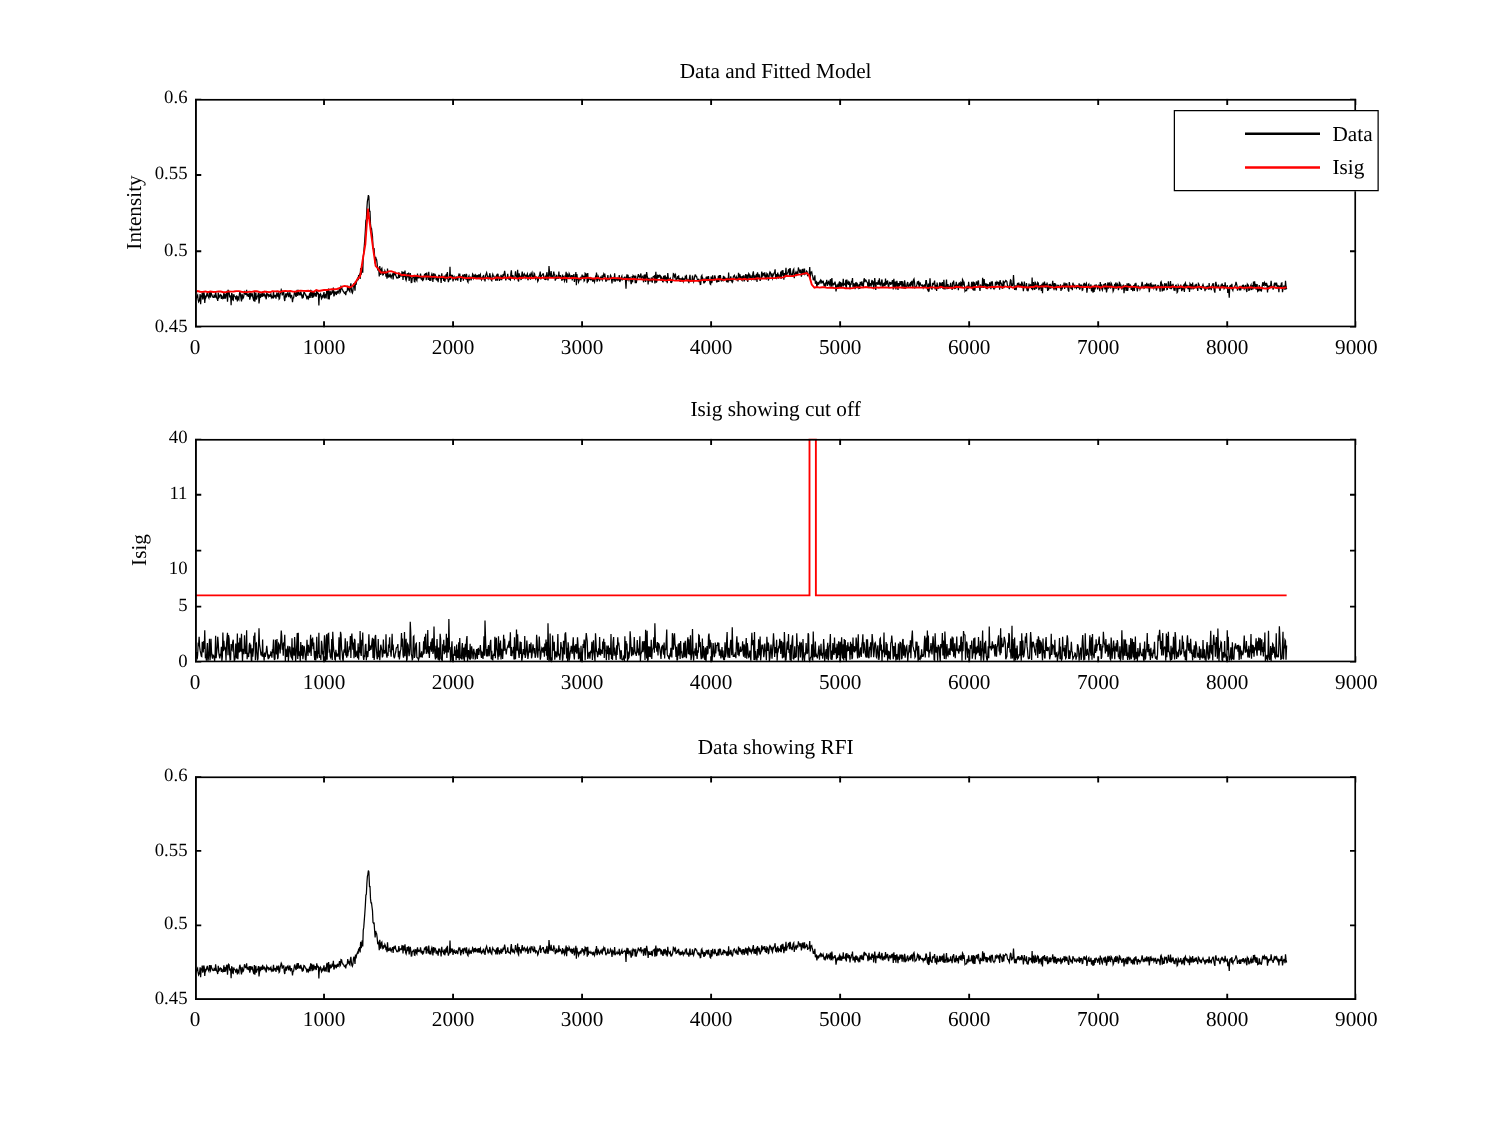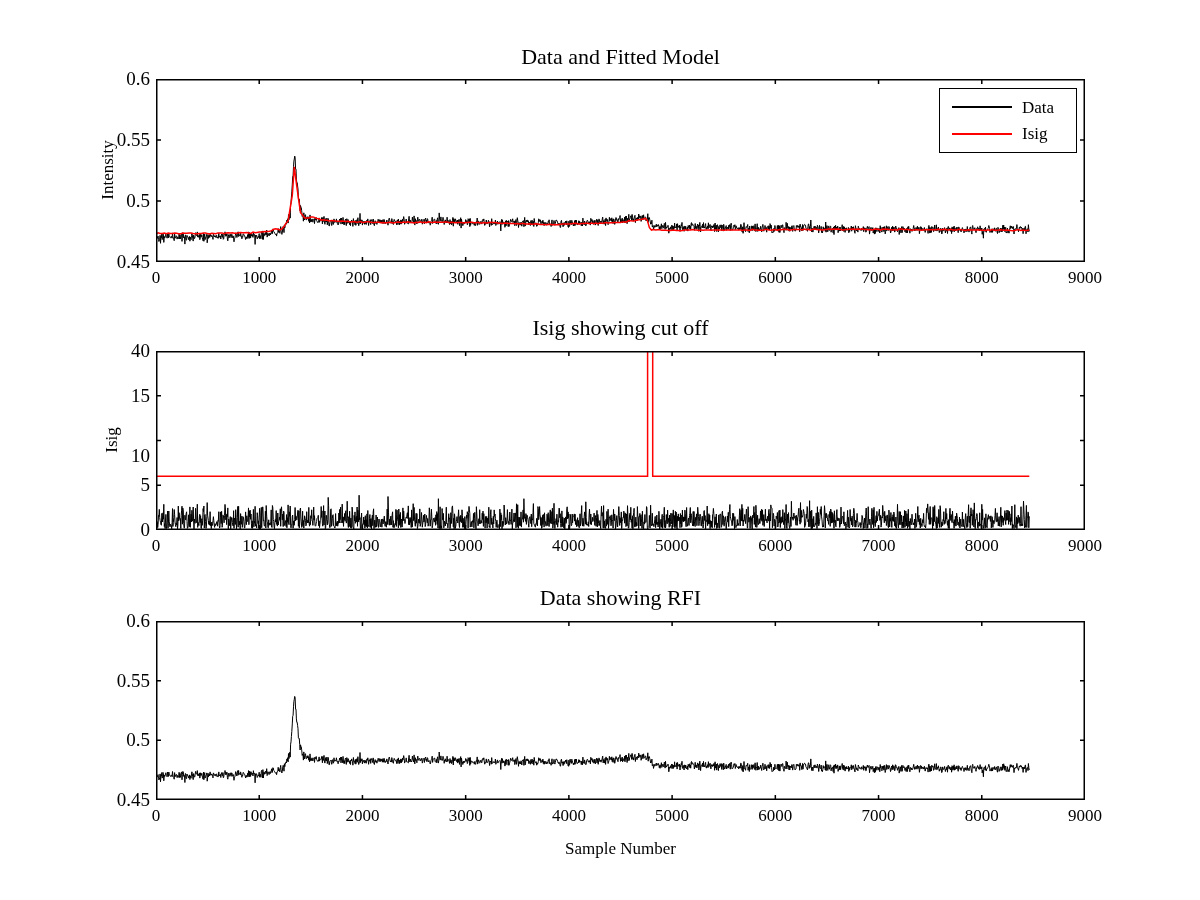--- a/index.html
+++ b/index.html
@@ -1,51 +1,50 @@
 <!DOCTYPE html>
 <html><head>
 <meta charset="utf-8">
 <style>
   html,body{margin:0;padding:0;background:#fff;}
   body{width:1200px;height:900px;position:relative;font-family:"Liberation Serif",serif;color:#000;}
   .fig{position:absolute;left:0;top:0;width:1200px;height:900px;background:#fff;}
   .plot{position:absolute;}
   .plot svg{display:block;}
-  .title{position:absolute;left:156px;width:929px;text-align:center;font-size:22px;height:20px;line-height:20px;}
+  .title{position:absolute;left:156px;width:929px;text-align:center;font-size:17px;height:20px;line-height:20px;}
   #t1{top:47px}
   #t2{top:318px}
   #t3{top:588px}
   .ylab{position:absolute;font-size:17px;white-space:nowrap;transform:translate(-50%,-50%) rotate(-90deg);}
   #yl1{left:108px;top:170px}
   #yl2{left:112px;top:440px}
   .xlab{position:absolute;left:156px;width:929px;text-align:center;top:839px;font-size:17px;}
   .xlabels{position:absolute;left:156px;width:929px;height:20px;}
   .xlabels span{position:absolute;top:0;transform:translateX(-50%);font-size:17px;}
   .ylabels{position:absolute;left:58px;width:92px;}
-  .ylabels span{position:absolute;right:0;transform:translateY(-50%);font-size:19px;}
+  .ylabels span{position:absolute;right:0;transform:translateY(-50%);font-size:15px;}
   #xt1{top:268px} #xt2{top:536px} #xt3{top:806px}
   #yt1{top:79px;height:183px} #yt2{top:351px;height:179px} #yt3{top:621px;height:179px}
-  .legend{position:absolute;left:939px;top:88px;width:138px;height:65px;border:1.5px solid #000;
-          box-sizing:border-box;background:#fff;display:flex;flex-direction:column;justify-content:space-evenly;}
+  .legend{position:absolute;left:939px;top:88px;width:164px;height:65px;border:1.5px solid #000;
+          box-sizing:border-box;background:#fff;display:flex;flex-direction:column;justify-content:space-evenly;padding-left:44px;}
   .lrow{display:flex;align-items:center;}
   .lline{display:inline-block;width:60px;height:0;border-top:2px solid #000;margin-left:12px;}
   .ltext{margin-left:10px;font-size:17px;line-height:17px;}
 </style>
 </head>
 <body>
 
 <div class="fig">
 
   <div class="title" id="t1">Data and Fitted Model</div>
   <div class="title" id="t2">Isig showing cut off</div>
   <div class="title" id="t3">Data showing RFI</div>
 
   <div class="ylab" id="yl1">Intensity</div>
   <div class="ylab" id="yl2">Isig</div>
-  <div class="xlab">Sample Number</div>
 
   <div class="plot" id="p1" style="left: 156px; top: 79px; width: 929px; height: 183px;">
     <svg width="929" height="183" viewBox="0 0 929 183">
         <polyline points="0.0,157.7 0.4,158.8 0.8,158.5 1.2,159.4 1.7,157.7 2.1,157.0 2.5,160.7 2.9,162.5 3.3,161.8 3.7,160.2 4.1,156.3 4.5,164.3 5.0,157.2 5.4,158.7 5.8,154.9 6.2,160.6 6.6,159.3 7.0,154.8 7.4,156.0 7.8,163.4 8.3,157.5 8.7,159.0 9.1,158.0 9.5,156.2 9.9,155.1 10.3,157.9 10.7,158.3 11.1,159.2 11.6,154.4 12.0,158.0 12.4,159.0 12.8,154.4 13.2,156.4 13.6,157.1 14.0,158.3 14.5,158.8 14.9,158.8 15.3,157.3 15.7,157.9 16.1,159.2 16.5,153.9 16.9,157.4 17.3,159.2 17.8,160.1 18.2,161.7 18.6,155.0 19.0,159.3 19.4,158.8 19.8,157.5 20.2,156.7 20.6,157.1 21.1,160.1 21.5,157.9 21.9,158.6 22.3,159.9 22.7,159.5 23.1,154.7 23.5,160.0 23.9,156.0 24.4,159.9 24.8,157.8 25.2,155.1 25.6,154.3 26.0,162.4 26.4,156.9 26.8,153.7 27.3,154.3 27.7,158.9 28.1,157.7 28.5,158.1 28.9,165.1 29.3,155.9 29.7,156.1 30.1,160.8 30.6,161.2 31.0,156.4 31.4,157.9 31.8,158.0 32.2,158.4 32.6,160.6 33.0,158.9 33.4,157.4 33.9,162.2 34.3,158.1 34.7,159.9 35.1,160.7 35.5,156.4 35.9,154.1 36.3,156.0 36.7,159.3 37.2,162.1 37.6,156.1 38.0,157.8 38.4,159.7 38.8,159.1 39.2,156.7 39.6,153.7 40.1,155.8 40.5,156.5 40.9,156.5 41.3,152.9 41.7,158.1 42.1,156.5 42.5,156.8 42.9,158.4 43.4,155.3 43.8,160.7 44.2,159.0 44.6,155.2 45.0,157.6 45.4,157.7 45.8,155.7 46.2,158.5 46.7,160.4 47.1,161.8 47.5,154.3 47.9,162.3 48.3,157.9 48.7,155.0 49.1,160.6 49.5,159.2 50.0,157.8 50.4,157.3 50.8,155.3 51.2,163.8 51.6,160.4 52.0,155.6 52.4,159.4 52.8,156.8 53.3,156.2 53.7,158.5 54.1,154.3 54.5,157.1 54.9,156.6 55.3,157.7 55.7,156.4 56.2,157.1 56.6,158.8 57.0,160.4 57.4,155.3 57.8,156.1 58.2,156.9 58.6,158.0 59.0,156.6 59.5,157.0 59.9,158.5 60.3,156.8 60.7,156.2 61.1,159.0 61.5,158.2 61.9,159.3 62.3,159.2 62.8,154.3 63.2,158.4 63.6,157.5 64.0,158.0 64.4,156.9 64.8,160.0 65.2,156.6 65.6,155.0 66.1,158.0 66.5,158.3 66.9,154.9 67.3,160.3 67.7,159.8 68.1,156.4 68.5,155.0 69.0,152.8 69.4,153.7 69.8,157.3 70.2,154.8 70.6,156.8 71.0,154.7 71.4,160.0 71.8,161.8 72.3,157.6 72.7,155.6 73.1,158.9 73.5,156.9 73.9,155.7 74.3,155.1 74.7,157.6 75.1,158.7 75.6,155.3 76.0,155.3 76.4,158.8 76.8,158.2 77.2,156.9 77.6,159.1 78.0,162.8 78.4,159.6 78.9,159.3 79.3,156.6 79.7,153.9 80.1,155.1 80.5,157.4 80.9,158.5 81.3,155.1 81.8,152.9 82.2,157.7 82.6,152.9 83.0,156.0 83.4,156.5 83.8,155.8 84.2,157.3 84.6,154.2 85.1,156.3 85.5,158.2 85.9,159.8 86.3,157.5 86.7,158.2 87.1,154.8 87.5,155.0 87.9,155.7 88.4,157.0 88.8,157.0 89.2,158.6 89.6,160.5 90.0,158.0 90.4,158.0 90.8,159.7 91.2,158.7 91.7,155.6 92.1,159.4 92.5,152.9 92.9,157.9 93.3,153.5 93.7,159.4 94.1,154.2 94.6,158.9 95.0,154.1 95.4,156.0 95.8,157.1 96.2,155.4 96.6,157.1 97.0,158.4 97.4,153.1 97.9,156.5 98.3,155.4 98.7,155.8 99.1,165.4 99.5,156.3 99.9,157.7 100.3,156.0 100.7,156.6 101.2,160.0 101.6,159.4 102.0,157.8 102.4,158.4 102.8,156.6 103.2,154.6 103.6,159.7 104.0,157.3 104.5,156.7 104.9,159.8 105.3,154.0 105.7,152.6 106.1,155.2 106.5,160.3 106.9,151.9 107.4,160.5 107.8,154.5 108.2,154.3 108.6,156.6 109.0,156.4 109.4,154.9 109.8,153.3 110.2,155.8 110.7,151.0 111.1,158.1 111.5,157.0 111.9,154.1 112.3,155.6 112.7,155.1 113.1,157.0 113.5,154.4 114.0,154.0 114.4,155.9 114.8,154.2 115.2,153.5 115.6,151.1 116.0,155.1 116.4,154.4 116.8,150.0 117.3,150.3 117.7,152.6 118.1,152.9 118.5,154.0 118.9,154.2 119.3,155.3 119.7,155.7 120.2,155.0 120.6,157.1 121.0,154.2 121.4,154.2 121.8,153.5 122.2,149.6 122.6,153.3 123.0,150.9 123.5,153.7 123.9,154.3 124.3,150.0 124.7,147.6 125.1,151.9 125.5,154.7 125.9,155.4 126.3,153.9 126.8,148.8 127.2,147.5 127.6,149.8 128.0,153.6 128.4,145.9 128.8,148.9 129.2,146.5 129.6,145.2 130.1,143.9 130.5,145.2 130.9,141.0 131.3,143.1 131.7,139.8 132.1,144.1 132.5,135.5 133.0,140.7 133.4,137.6 133.8,134.2 134.2,139.1 134.6,126.0 135.0,123.7 135.4,118.0 135.8,112.9 136.3,105.2 136.7,97.3 137.1,96.4 137.5,87.7 137.9,82.1 138.3,80.0 138.7,77.1 139.1,78.2 139.6,90.1 140.0,90.1 140.4,100.1 140.8,103.6 141.2,103.6 141.6,107.0 142.0,110.1 142.4,119.4 142.9,120.4 143.3,120.1 143.7,126.3 144.1,131.8 144.5,126.5 144.9,128.1 145.3,128.7 145.7,131.8 146.2,137.4 146.6,135.8 147.0,136.7 147.4,142.2 147.8,133.8 148.2,137.5 148.6,141.0 149.1,136.4 149.5,135.7 149.9,139.2 150.3,141.0 150.7,140.7 151.1,138.1 151.5,140.0 151.9,137.6 152.4,138.9 152.8,142.3 153.2,139.6 153.6,144.0 154.0,135.9 154.4,141.1 154.8,143.0 155.2,140.7 155.7,142.6 156.1,139.9 156.5,142.4 156.9,143.2 157.3,141.5 157.7,141.1 158.1,139.8 158.5,144.6 159.0,139.3 159.4,140.9 159.8,140.5 160.2,138.5 160.6,141.5 161.0,142.2 161.4,143.4 161.9,143.2 162.3,143.4 162.7,142.1 163.1,138.9 163.5,143.3 163.9,141.4 164.3,141.7 164.7,141.2 165.2,141.6 165.6,138.5 166.0,138.8 166.4,144.9 166.8,138.5 167.2,142.6 167.6,140.9 168.0,137.4 168.5,144.2 168.9,145.3 169.3,143.5 169.7,139.6 170.1,140.6 170.5,143.0 170.9,139.1 171.3,145.8 171.8,142.2 172.2,139.5 172.6,142.1 173.0,147.0 173.4,146.9 173.8,143.5 174.2,143.2 174.7,142.7 175.1,142.1 175.5,146.3 175.9,146.5 176.3,142.0 176.7,141.8 177.1,144.6 177.5,145.4 178.0,139.9 178.4,143.3 178.8,143.3 179.2,142.3 179.6,142.6 180.0,143.3 180.4,139.9 180.8,142.3 181.3,144.2 181.7,143.7 182.1,146.0 182.5,143.6 182.9,144.2 183.3,142.1 183.7,140.0 184.1,142.0 184.6,139.4 185.0,145.1 185.4,139.0 185.8,142.2 186.2,141.9 186.6,144.9 187.0,138.4 187.5,144.5 187.9,145.7 188.3,142.8 188.7,145.6 189.1,141.5 189.5,140.2 189.9,141.8 190.3,146.6 190.8,139.7 191.2,144.4 191.6,141.6 192.0,140.5 192.4,141.1 192.8,144.0 193.2,143.5 193.6,145.6 194.1,142.7 194.5,146.7 194.9,142.1 195.3,142.9 195.7,141.0 196.1,143.0 196.5,143.4 196.9,147.4 197.4,139.6 197.8,143.5 198.2,143.4 198.6,143.1 199.0,145.8 199.4,141.5 199.8,146.4 200.3,144.2 200.7,141.1 201.1,140.6 201.5,144.4 201.9,138.7 202.3,143.5 202.7,146.7 203.1,145.2 203.6,144.4 204.0,134.4 204.4,144.8 204.8,140.7 205.2,142.9 205.6,143.2 206.0,140.9 206.4,146.1 206.9,143.0 207.3,142.3 207.7,143.9 208.1,143.9 208.5,145.3 208.9,142.1 209.3,144.6 209.7,143.0 210.2,145.5 210.6,142.3 211.0,141.0 211.4,142.4 211.8,139.9 212.2,143.0 212.6,146.5 213.1,142.0 213.5,143.3 213.9,142.4 214.3,140.7 214.7,145.6 215.1,142.5 215.5,140.8 215.9,140.7 216.4,142.7 216.8,144.7 217.2,140.0 217.6,143.3 218.0,146.0 218.4,146.7 218.8,142.7 219.2,141.7 219.7,144.4 220.1,143.3 220.5,142.9 220.9,145.4 221.3,143.0 221.7,143.1 222.1,140.2 222.5,140.8 223.0,143.7 223.4,142.8 223.8,140.6 224.2,143.9 224.6,141.3 225.0,142.1 225.4,143.0 225.9,141.0 226.3,144.4 226.7,142.1 227.1,140.5 227.5,144.4 227.9,141.4 228.3,140.6 228.7,144.1 229.2,144.9 229.6,143.3 230.0,142.8 230.4,143.7 230.8,141.0 231.2,142.6 231.6,144.0 232.0,146.2 232.5,141.4 232.9,140.1 233.3,139.1 233.7,140.9 234.1,142.9 234.5,144.1 234.9,142.9 235.3,144.3 235.8,139.6 236.2,141.4 236.6,143.9 237.0,145.0 237.4,145.5 237.8,141.8 238.2,140.4 238.6,141.8 239.1,141.8 239.5,142.9 239.9,143.1 240.3,142.8 240.7,145.8 241.1,141.5 241.5,140.9 242.0,145.6 242.4,140.0 242.8,143.4 243.2,142.1 243.6,145.8 244.0,142.6 244.4,144.7 244.8,140.9 245.3,145.1 245.7,141.5 246.1,143.8 246.5,140.2 246.9,142.1 247.3,140.2 247.7,137.6 248.1,140.1 248.6,145.3 249.0,143.8 249.4,143.6 249.8,142.9 250.2,140.0 250.6,143.9 251.0,144.2 251.4,143.9 251.9,144.7 252.3,145.0 252.7,139.9 253.1,137.3 253.5,142.7 253.9,144.1 254.3,141.1 254.8,143.5 255.2,143.1 255.6,144.1 256.0,142.1 256.4,138.1 256.8,141.5 257.2,141.5 257.6,144.0 258.1,136.9 258.5,145.2 258.9,146.1 259.3,139.7 259.7,142.6 260.1,141.4 260.5,143.7 260.9,145.0 261.4,140.8 261.8,138.2 262.2,142.0 262.6,142.4 263.0,140.9 263.4,140.0 263.8,140.7 264.2,143.1 264.7,141.8 265.1,142.5 265.5,140.9 265.9,140.1 266.3,145.2 266.7,143.8 267.1,141.7 267.6,141.0 268.0,140.3 268.4,144.7 268.8,140.7 269.2,140.0 269.6,139.1 270.0,142.5 270.4,141.2 270.9,143.9 271.3,139.6 271.7,140.2 272.1,143.3 272.5,144.1 272.9,142.6 273.3,142.9 273.7,143.4 274.2,146.2 274.6,145.3 275.0,142.6 275.4,141.6 275.8,140.3 276.2,138.2 276.6,144.5 277.0,141.9 277.5,141.4 277.9,140.6 278.3,140.1 278.7,140.1 279.1,143.5 279.5,144.0 279.9,144.4 280.4,141.5 280.8,145.0 281.2,140.6 281.6,138.8 282.0,143.1 282.4,145.3 282.8,142.4 283.2,133.9 283.7,140.1 284.1,142.3 284.5,141.7 284.9,137.9 285.3,142.1 285.7,142.4 286.1,141.8 286.5,142.5 287.0,138.3 287.4,140.6 287.8,140.7 288.2,145.5 288.6,142.2 289.0,143.2 289.4,140.9 289.8,143.5 290.3,143.1 290.7,144.0 291.1,138.2 291.5,143.5 291.9,141.4 292.3,141.5 292.7,142.8 293.2,143.8 293.6,145.6 294.0,140.6 294.4,144.8 294.8,142.5 295.2,142.1 295.6,145.8 296.0,144.9 296.5,141.6 296.9,138.4 297.3,147.2 297.7,139.6 298.1,143.1 298.5,140.6 298.9,142.7 299.3,139.8 299.8,141.0 300.2,142.7 300.6,142.2 301.0,144.2 301.4,141.0 301.8,145.3 302.2,141.3 302.6,144.0 303.1,140.3 303.5,146.6 303.9,143.8 304.3,142.6 304.7,138.7 305.1,149.1 305.5,140.2 306.0,144.3 306.4,144.2 306.8,146.7 307.2,145.6 307.6,143.3 308.0,145.1 308.4,143.4 308.8,144.4 309.3,143.0 309.7,140.6 310.1,142.8 310.5,143.4 310.9,141.6 311.3,145.8 311.7,145.2 312.1,139.7 312.6,140.3 313.0,143.3 313.4,139.9 313.8,147.6 314.2,139.4 314.6,146.3 315.0,142.8 315.4,143.9 315.9,144.4 316.3,144.7 316.7,143.6 317.1,144.5 317.5,144.9 317.9,144.5 318.3,146.4 318.8,143.5 319.2,145.3 319.6,146.6 320.0,144.7 320.4,142.6 320.8,143.4 321.2,139.0 321.6,146.3 322.1,144.9 322.5,141.9 322.9,142.8 323.3,144.6 323.7,145.4 324.1,144.4 324.5,143.0 324.9,142.3 325.4,144.4 325.8,145.1 326.2,141.8 326.6,142.3 327.0,140.3 327.4,141.5 327.8,139.9 328.2,142.9 328.7,146.4 329.1,145.1 329.5,145.1 329.9,143.6 330.3,141.0 330.7,144.7 331.1,144.6 331.5,144.6 332.0,143.3 332.4,141.3 332.8,142.0 333.2,144.5 333.6,147.8 334.0,143.1 334.4,144.1 334.9,143.3 335.3,146.4 335.7,139.7 336.1,144.4 336.5,145.6 336.9,144.9 337.3,144.7 337.7,143.7 338.2,145.1 338.6,144.5 339.0,144.9 339.4,141.0 339.8,146.5 340.2,145.6 340.6,145.0 341.0,143.2 341.5,142.0 341.9,145.3 342.3,143.8 342.7,143.8 343.1,143.2 343.5,143.2 343.9,142.7 344.3,143.6 344.8,151.9 345.2,143.1 345.6,140.4 346.0,145.4 346.4,140.8 346.8,143.6 347.2,145.1 347.7,143.2 348.1,143.0 348.5,145.2 348.9,148.3 349.3,147.1 349.7,141.8 350.1,146.8 350.5,141.4 351.0,142.0 351.4,142.7 351.8,142.1 352.2,147.5 352.6,141.6 353.0,147.5 353.4,145.1 353.8,144.5 354.3,142.2 354.7,140.3 355.1,142.1 355.5,141.9 355.9,142.8 356.3,141.7 356.7,139.8 357.1,143.6 357.6,142.6 358.0,142.4 358.4,141.9 358.8,146.8 359.2,145.1 359.6,141.7 360.0,140.5 360.5,146.5 360.9,143.5 361.3,138.7 361.7,141.3 362.1,143.3 362.5,148.5 362.9,143.6 363.3,143.6 363.8,146.1 364.2,144.4 364.6,146.1 365.0,143.0 365.4,144.5 365.8,147.2 366.2,143.5 366.6,142.2 367.1,142.0 367.5,141.7 367.9,147.7 368.3,142.6 368.7,138.4 369.1,147.1 369.5,146.0 369.9,141.6 370.4,142.5 370.8,141.0 371.2,143.1 371.6,141.2 372.0,141.3 372.4,141.8 372.8,145.8 373.3,143.0 373.7,143.7 374.1,146.3 374.5,146.4 374.9,141.6 375.3,145.6 375.7,143.1 376.1,141.2 376.6,144.6 377.0,146.2 377.4,142.4 377.8,147.5 378.2,139.5 378.6,143.1 379.0,143.4 379.4,145.0 379.9,144.7 380.3,143.9 380.7,147.4 381.1,145.2 381.5,146.4 381.9,145.4 382.3,143.7 382.7,139.9 383.2,140.3 383.6,142.5 384.0,141.6 384.4,140.8 384.8,144.8 385.2,144.7 385.6,144.1 386.1,142.0 386.5,144.2 386.9,141.2 387.3,145.6 387.7,143.4 388.1,146.6 388.5,143.6 388.9,146.1 389.4,144.2 389.8,143.4 390.2,145.2 390.6,146.2 391.0,144.1 391.4,144.4 391.8,145.7 392.2,142.5 392.7,143.2 393.1,140.8 393.5,145.8 393.9,144.8 394.3,145.5 394.7,145.1 395.1,147.5 395.5,143.8 396.0,140.9 396.4,146.3 396.8,145.1 397.2,145.2 397.6,145.5 398.0,141.5 398.4,144.7 398.9,146.3 399.3,144.6 399.7,142.3 400.1,141.0 400.5,141.1 400.9,142.2 401.3,142.2 401.7,143.9 402.2,145.3 402.6,145.7 403.0,144.0 403.4,146.1 403.8,145.7 404.2,148.5 404.6,148.4 405.0,142.1 405.5,141.3 405.9,145.3 406.3,144.0 406.7,145.3 407.1,147.8 407.5,143.8 407.9,146.6 408.3,146.1 408.8,143.5 409.2,144.1 409.6,142.1 410.0,144.2 410.4,145.8 410.8,141.8 411.2,145.3 411.7,145.5 412.1,148.1 412.5,148.5 412.9,142.2 413.3,147.5 413.7,146.4 414.1,141.2 414.5,144.1 415.0,144.2 415.4,145.6 415.8,141.3 416.2,142.7 416.6,144.7 417.0,145.0 417.4,147.0 417.8,145.3 418.3,146.5 418.7,141.6 419.1,146.5 419.5,141.1 419.9,142.5 420.3,141.1 420.7,144.9 421.1,145.8 421.6,145.6 422.0,144.4 422.4,145.1 422.8,141.7 423.2,144.5 423.6,142.3 424.0,144.3 424.4,143.7 424.9,144.1 425.3,146.8 425.7,143.2 426.1,145.2 426.5,147.0 426.9,139.1 427.3,144.9 427.8,144.3 428.2,145.8 428.6,142.0 429.0,144.1 429.4,146.0 429.8,146.9 430.2,146.2 430.6,142.6 431.1,141.6 431.5,141.2 431.9,142.7 432.3,144.2 432.7,144.3 433.1,142.7 433.5,144.2 433.9,142.8 434.4,146.1 434.8,139.3 435.2,141.0 435.6,142.3 436.0,140.5 436.4,144.0 436.8,141.8 437.2,144.8 437.7,145.4 438.1,141.6 438.5,144.8 438.9,141.3 439.3,146.1 439.7,144.3 440.1,142.3 440.6,140.3 441.0,145.1 441.4,143.4 441.8,140.7 442.2,146.5 442.6,142.4 443.0,139.9 443.4,140.6 443.9,143.8 444.3,142.1 444.7,143.4 445.1,144.3 445.5,142.0 445.9,142.5 446.3,139.8 446.7,138.1 447.2,145.1 447.6,141.7 448.0,141.8 448.4,145.2 448.8,141.8 449.2,140.1 449.6,146.6 450.0,138.9 450.5,141.2 450.9,142.4 451.3,140.4 451.7,142.8 452.1,145.7 452.5,144.3 452.9,143.1 453.4,138.3 453.8,142.0 454.2,141.2 454.6,139.7 455.0,139.9 455.4,142.1 455.8,138.8 456.2,143.8 456.7,140.6 457.1,144.6 457.5,139.8 457.9,140.3 458.3,141.5 458.7,145.4 459.1,144.0 459.5,139.9 460.0,138.5 460.4,139.1 460.8,141.3 461.2,140.7 461.6,142.9 462.0,143.8 462.4,139.6 462.8,140.7 463.3,139.5 463.7,138.3 464.1,136.5 464.5,143.6 464.9,140.2 465.3,143.0 465.7,142.0 466.2,139.1 466.6,144.0 467.0,140.5 467.4,142.4 467.8,142.2 468.2,142.8 468.6,138.2 469.0,143.9 469.5,137.4 469.9,141.4 470.3,137.0 470.7,140.6 471.1,144.7 471.5,139.4 471.9,143.0 472.3,140.6 472.8,135.3 473.2,142.6 473.6,140.0 474.0,139.6 474.4,138.5 474.8,136.9 475.2,136.6 475.6,141.5 476.1,135.4 476.5,138.3 476.9,141.5 477.3,139.8 477.7,142.2 478.1,139.6 478.5,137.1 479.0,136.3 479.4,143.6 479.8,140.0 480.2,139.9 480.6,138.9 481.0,141.8 481.4,140.0 481.8,138.2 482.3,140.1 482.7,135.0 483.1,136.9 483.5,137.0 483.9,139.3 484.3,137.2 484.7,137.1 485.1,142.4 485.6,139.9 486.0,136.6 486.4,136.5 486.8,140.6 487.2,139.4 487.6,135.8 488.0,140.3 488.4,139.8 488.9,139.2 489.3,137.8 489.7,138.3 490.1,142.0 490.5,140.5 490.9,140.4 491.3,140.5 491.8,134.7 492.2,143.3 492.6,138.8 493.0,139.1 493.4,138.6 493.8,140.9 494.2,142.1 494.6,145.2 495.1,143.9 495.5,144.6 495.9,141.2 496.3,148.0 496.7,147.0 497.1,146.5 497.5,150.7 497.9,148.3 498.4,146.6 498.8,148.4 499.2,148.1 499.6,146.5 500.0,145.8 500.4,145.2 500.8,147.9 501.2,145.8 501.7,146.7 502.1,147.1 502.5,145.6 502.9,147.4 503.3,150.0 503.7,147.6 504.1,150.6 504.6,147.4 505.0,147.7 505.4,144.8 505.8,149.7 506.2,148.7 506.6,146.7 507.0,146.2 507.4,148.1 507.9,149.2 508.3,144.4 508.7,145.4 509.1,150.4 509.5,143.4 509.9,148.0 510.3,149.4 510.7,147.9 511.2,148.4 511.6,147.9 512.0,146.3 512.4,148.7 512.8,154.2 513.2,151.5 513.6,149.4 514.0,149.9 514.5,148.0 514.9,150.5 515.3,147.2 515.7,146.3 516.1,150.9 516.5,146.7 516.9,148.7 517.3,150.8 517.8,147.3 518.2,149.5 518.6,144.0 519.0,148.9 519.4,148.1 519.8,148.0 520.2,148.9 520.7,144.9 521.1,151.4 521.5,144.7 521.9,147.6 522.3,148.0 522.7,146.9 523.1,148.9 523.5,146.2 524.0,152.4 524.4,147.7 524.8,148.9 525.2,145.7 525.6,146.9 526.0,143.4 526.4,150.7 526.8,149.4 527.3,147.6 527.7,150.6 528.1,152.3 528.5,147.3 528.9,147.1 529.3,150.3 529.7,147.3 530.1,150.4 530.6,151.3 531.0,149.4 531.4,148.3 531.8,152.1 532.2,146.5 532.6,148.4 533.0,148.8 533.5,146.0 533.9,150.0 534.3,147.2 534.7,150.5 535.1,144.8 535.5,143.6 535.9,146.6 536.3,144.9 536.8,145.2 537.2,146.2 537.6,146.8 538.0,147.3 538.4,151.3 538.8,148.5 539.2,144.5 539.6,149.5 540.1,148.6 540.5,147.5 540.9,150.3 541.3,146.3 541.7,145.0 542.1,148.7 542.5,146.1 542.9,152.3 543.4,147.3 543.8,143.4 544.2,147.4 544.6,152.9 545.0,147.5 545.4,147.2 545.8,147.3 546.3,148.9 546.7,145.2 547.1,148.6 547.5,143.6 547.9,149.1 548.3,148.0 548.7,149.1 549.1,146.6 549.6,144.6 550.0,149.9 550.4,150.3 550.8,148.3 551.2,148.8 551.6,146.9 552.0,150.0 552.4,143.8 552.9,149.0 553.3,146.7 553.7,147.3 554.1,145.4 554.5,149.4 554.9,151.2 555.3,148.5 555.7,146.8 556.2,147.0 556.6,148.9 557.0,146.9 557.4,148.3 557.8,145.6 558.2,145.5 558.6,152.6 559.1,144.0 559.5,150.4 559.9,148.9 560.3,146.2 560.7,152.5 561.1,147.8 561.5,145.7 561.9,148.5 562.4,152.9 562.8,147.5 563.2,148.9 563.6,150.1 564.0,145.9 564.4,148.4 564.8,148.6 565.2,145.8 565.7,151.7 566.1,146.0 566.5,148.5 566.9,149.3 567.3,152.1 567.7,145.3 568.1,148.0 568.5,151.4 569.0,150.9 569.4,149.4 569.8,147.6 570.2,146.6 570.6,151.3 571.0,150.3 571.4,148.9 571.9,148.0 572.3,150.4 572.7,146.4 573.1,147.6 573.5,145.7 573.9,149.5 574.3,151.5 574.7,145.2 575.2,144.2 575.6,146.7 576.0,151.2 576.4,150.7 576.8,150.7 577.2,149.7 577.6,148.3 578.0,146.0 578.5,147.5 578.9,145.7 579.3,150.7 579.7,149.2 580.1,146.8 580.5,148.9 580.9,148.9 581.3,149.5 581.8,150.0 582.2,148.6 582.6,151.1 583.0,150.0 583.4,150.4 583.8,148.6 584.2,150.5 584.7,145.4 585.1,145.4 585.5,148.8 585.9,152.3 586.3,153.1 586.7,147.8 587.1,154.3 587.5,151.7 588.0,143.7 588.4,150.0 588.8,151.2 589.2,151.0 589.6,152.7 590.0,147.7 590.4,147.7 590.8,148.4 591.3,147.1 591.7,145.5 592.1,152.5 592.5,149.2 592.9,149.6 593.3,153.8 593.7,147.0 594.1,150.7 594.6,151.7 595.0,151.4 595.4,149.5 595.8,146.8 596.2,151.7 596.6,147.2 597.0,150.2 597.5,149.4 597.9,146.7 598.3,151.6 598.7,151.8 599.1,144.9 599.5,150.3 599.9,152.6 600.3,150.7 600.8,149.0 601.2,144.7 601.6,152.4 602.0,149.7 602.4,148.3 602.8,152.1 603.2,149.7 603.6,151.0 604.1,150.6 604.5,147.3 604.9,150.4 605.3,150.4 605.7,152.9 606.1,147.4 606.5,147.6 606.9,145.4 607.4,150.8 607.8,152.2 608.2,150.0 608.6,150.9 609.0,146.5 609.4,149.8 609.8,151.1 610.2,148.6 610.7,153.2 611.1,147.7 611.5,147.3 611.9,147.8 612.3,150.5 612.7,146.8 613.1,147.1 613.6,150.8 614.0,144.6 614.4,145.4 614.8,149.4 615.2,146.2 615.6,149.8 616.0,154.0 616.4,153.4 616.9,153.4 617.3,153.4 617.7,149.5 618.1,151.2 618.5,152.3 618.9,146.5 619.3,149.8 619.7,151.1 620.2,151.0 620.6,150.7 621.0,149.5 621.4,146.5 621.8,151.6 622.2,152.2 622.6,146.3 623.0,153.3 623.5,146.8 623.9,153.5 624.3,148.7 624.7,148.6 625.1,146.2 625.5,147.9 625.9,148.8 626.4,145.9 626.8,145.8 627.2,150.9 627.6,151.3 628.0,153.7 628.4,148.6 628.8,150.2 629.2,150.7 629.7,150.8 630.1,143.3 630.5,147.8 630.9,151.3 631.3,144.3 631.7,148.4 632.1,149.1 632.5,147.6 633.0,152.1 633.4,147.9 633.8,152.3 634.2,148.3 634.6,149.5 635.0,149.2 635.4,150.0 635.8,146.8 636.3,148.6 636.7,152.4 637.1,146.7 637.5,147.1 637.9,146.7 638.3,150.8 638.7,151.6 639.2,152.2 639.6,151.2 640.0,151.2 640.4,146.5 640.8,147.7 641.2,148.4 641.6,146.4 642.0,147.0 642.5,148.4 642.9,146.9 643.3,146.7 643.7,152.7 644.1,145.1 644.5,147.6 644.9,147.4 645.3,148.3 645.8,152.0 646.2,150.5 646.6,145.5 647.0,151.5 647.4,146.7 647.8,146.8 648.2,146.4 648.6,145.4 649.1,145.8 649.5,146.2 649.9,149.0 650.3,149.9 650.7,150.0 651.1,151.3 651.5,152.3 652.0,147.2 652.4,144.9 652.8,145.2 653.2,150.7 653.6,147.6 654.0,149.8 654.4,147.5 654.8,141.0 655.3,148.9 655.7,152.9 656.1,151.0 656.5,149.4 656.9,153.1 657.3,150.1 657.7,149.3 658.1,147.4 658.6,149.9 659.0,147.0 659.4,149.1 659.8,150.0 660.2,148.7 660.6,148.4 661.0,150.4 661.4,146.3 661.9,147.9 662.3,149.6 662.7,153.9 663.1,150.5 663.5,146.3 663.9,150.2 664.3,150.4 664.8,151.0 665.2,147.4 665.6,153.5 666.0,152.5 666.4,154.0 666.8,152.0 667.2,147.8 667.6,150.3 668.1,150.0 668.5,148.9 668.9,149.3 669.3,152.3 669.7,143.0 670.1,153.2 670.5,149.5 670.9,146.6 671.4,151.9 671.8,152.8 672.2,146.9 672.6,147.5 673.0,151.6 673.4,151.4 673.8,148.9 674.2,146.9 674.7,147.5 675.1,153.2 675.5,150.3 675.9,151.1 676.3,149.5 676.7,149.3 677.1,153.8 677.6,148.0 678.0,155.6 678.4,147.1 678.8,148.5 679.2,149.7 679.6,146.3 680.0,151.1 680.4,148.1 680.9,150.5 681.3,149.5 681.7,147.1 682.1,153.7 682.5,151.5 682.9,152.1 683.3,148.3 683.7,152.0 684.2,148.1 684.6,152.0 685.0,149.7 685.4,149.2 685.8,148.8 686.2,145.7 686.6,151.0 687.0,151.9 687.5,147.5 687.9,152.5 688.3,147.8 688.7,149.0 689.1,153.4 689.5,149.4 689.9,150.9 690.4,148.8 690.8,151.4 691.2,150.1 691.6,150.8 692.0,151.2 692.4,148.4 692.8,153.8 693.2,149.8 693.7,152.5 694.1,149.6 694.5,150.0 694.9,149.8 695.3,147.0 695.7,152.2 696.1,148.7 696.5,148.1 697.0,151.0 697.4,147.7 697.8,149.8 698.2,150.8 698.6,153.3 699.0,154.3 699.4,146.7 699.8,148.7 700.3,149.9 700.7,152.0 701.1,150.7 701.5,151.4 701.9,153.1 702.3,147.2 702.7,148.7 703.1,149.0 703.6,150.7 704.0,149.8 704.4,151.0 704.8,151.1 705.2,151.6 705.6,149.1 706.0,150.5 706.5,151.0 706.9,151.1 707.3,147.6 707.7,152.7 708.1,148.7 708.5,150.4 708.9,149.1 709.3,149.1 709.8,153.2 710.2,152.9 710.6,149.3 711.0,148.5 711.4,147.3 711.8,149.7 712.2,149.8 712.6,148.4 713.1,147.6 713.5,155.1 713.9,152.1 714.3,151.1 714.7,148.8 715.1,148.3 715.5,151.4 715.9,151.4 716.4,150.2 716.8,148.6 717.2,154.0 717.6,152.4 718.0,150.6 718.4,155.1 718.8,150.3 719.3,154.5 719.7,148.8 720.1,152.6 720.5,149.7 720.9,148.9 721.3,149.4 721.7,150.2 722.1,152.6 722.6,150.1 723.0,149.3 723.4,150.1 723.8,154.0 724.2,146.7 724.6,150.0 725.0,148.4 725.4,151.9 725.9,153.1 726.3,151.3 726.7,148.4 727.1,150.6 727.5,148.1 727.9,152.6 728.3,147.5 728.7,149.1 729.2,154.9 729.6,152.8 730.0,149.1 730.4,146.8 730.8,151.9 731.2,148.2 731.6,147.7 732.1,151.0 732.5,151.4 732.9,147.5 733.3,148.2 733.7,149.9 734.1,150.1 734.5,154.0 734.9,153.1 735.4,149.9 735.8,148.2 736.2,151.8 736.6,147.1 737.0,151.9 737.4,150.6 737.8,148.0 738.2,148.7 738.7,153.1 739.1,151.8 739.5,147.0 739.9,147.4 740.3,149.7 740.7,149.2 741.1,150.6 741.5,152.7 742.0,150.2 742.4,150.8 742.8,148.6 743.2,155.5 743.6,151.8 744.0,150.5 744.4,149.1 744.9,153.8 745.3,151.2 745.7,147.6 746.1,153.7 746.5,151.1 746.9,147.6 747.3,148.9 747.7,150.1 748.2,149.0 748.6,149.7 749.0,152.9 749.4,150.1 749.8,151.3 750.2,154.0 750.6,150.6 751.0,149.1 751.5,153.8 751.9,147.8 752.3,150.9 752.7,147.3 753.1,150.4 753.5,151.6 753.9,154.2 754.3,149.9 754.8,149.8 755.2,151.8 755.6,150.3 756.0,152.4 756.4,151.3 756.8,151.1 757.2,149.4 757.7,146.5 758.1,148.8 758.5,151.6 758.9,149.5 759.3,151.5 759.7,151.1 760.1,148.4 760.5,150.2 761.0,151.5 761.4,147.2 761.8,150.0 762.2,150.8 762.6,148.5 763.0,148.3 763.4,154.7 763.8,151.7 764.3,148.0 764.7,147.6 765.1,151.2 765.5,148.4 765.9,150.5 766.3,150.1 766.7,149.5 767.1,151.4 767.6,149.9 768.0,151.4 768.4,148.5 768.8,151.5 769.2,153.4 769.6,151.2 770.0,149.9 770.5,150.8 770.9,149.7 771.3,150.2 771.7,151.4 772.1,154.4 772.5,147.2 772.9,146.4 773.3,147.9 773.8,154.1 774.2,148.5 774.6,153.5 775.0,151.3 775.4,153.4 775.8,147.5 776.2,149.5 776.6,148.6 777.1,148.3 777.5,152.6 777.9,152.4 778.3,150.3 778.7,146.0 779.1,149.7 779.5,150.7 779.9,151.8 780.4,145.8 780.8,151.9 781.2,151.9 781.6,149.6 782.0,150.3 782.4,148.0 782.8,150.5 783.3,153.6 783.7,151.7 784.1,152.5 784.5,149.4 784.9,149.2 785.3,150.7 785.7,155.0 786.1,154.4 786.6,149.2 787.0,150.1 787.4,151.8 787.8,151.7 788.2,151.1 788.6,148.6 789.0,151.4 789.4,153.9 789.9,151.4 790.3,152.1 790.7,149.4 791.1,148.9 791.5,154.5 791.9,148.5 792.3,147.4 792.7,149.1 793.2,151.2 793.6,148.9 794.0,150.3 794.4,152.3 794.8,150.4 795.2,149.4 795.6,154.6 796.0,147.9 796.5,148.8 796.9,152.6 797.3,148.3 797.7,151.8 798.1,147.0 798.5,152.6 798.9,149.4 799.4,151.9 799.8,150.4 800.2,148.7 800.6,151.2 801.0,148.0 801.4,151.1 801.8,151.1 802.2,153.7 802.7,147.9 803.1,148.5 803.5,149.8 803.9,151.5 804.3,151.8 804.7,150.0 805.1,152.9 805.5,150.4 806.0,149.7 806.4,148.6 806.8,149.9 807.2,151.2 807.6,151.0 808.0,153.9 808.4,151.7 808.8,150.1 809.3,152.5 809.7,150.1 810.1,150.0 810.5,150.5 810.9,152.8 811.3,147.5 811.7,151.8 812.2,151.2 812.6,150.8 813.0,153.1 813.4,150.2 813.8,149.3 814.2,148.1 814.6,148.0 815.0,151.1 815.5,153.6 815.9,155.1 816.3,147.8 816.7,146.5 817.1,149.0 817.5,150.4 817.9,150.4 818.3,150.4 818.8,148.7 819.2,150.5 819.6,151.8 820.0,153.7 820.4,151.7 820.8,149.4 821.2,149.8 821.6,147.8 822.1,149.4 822.5,151.0 822.9,149.1 823.3,151.9 823.7,151.2 824.1,146.8 824.5,150.9 825.0,150.8 825.4,151.3 825.8,149.0 826.2,155.3 826.6,152.5 827.0,153.5 827.4,159.2 827.8,150.0 828.3,149.5 828.7,149.3 829.1,152.4 829.5,148.0 829.9,152.4 830.3,153.3 830.7,151.2 831.1,151.1 831.6,150.4 832.0,149.5 832.4,148.8 832.8,146.5 833.2,148.0 833.6,149.4 834.0,153.5 834.4,151.8 834.9,151.1 835.3,150.7 835.7,153.4 836.1,149.7 836.5,153.3 836.9,151.5 837.3,150.2 837.8,149.7 838.2,151.7 838.6,148.8 839.0,150.3 839.4,152.3 839.8,151.7 840.2,149.5 840.6,149.3 841.1,153.2 841.5,154.6 841.9,148.4 842.3,149.1 842.7,149.1 843.1,153.7 843.5,152.0 843.9,152.4 844.4,149.9 844.8,149.0 845.2,153.0 845.6,151.1 846.0,149.2 846.4,152.5 846.8,146.2 847.2,150.1 847.7,146.0 848.1,151.8 848.5,148.0 848.9,152.7 849.3,149.8 849.7,148.3 850.1,153.8 850.6,153.0 851.0,154.1 851.4,149.0 851.8,151.3 852.2,153.6 852.6,152.2 853.0,154.2 853.4,152.4 853.9,148.7 854.3,146.8 854.7,149.6 855.1,147.8 855.5,147.0 855.9,149.0 856.3,148.2 856.7,149.7 857.2,147.4 857.6,148.9 858.0,155.0 858.4,150.5 858.8,151.4 859.2,149.8 859.6,149.7 860.0,150.3 860.5,149.4 860.9,145.6 861.3,149.6 861.7,150.7 862.1,150.7 862.5,152.8 862.9,150.4 863.4,148.3 863.8,149.4 864.2,147.6 864.6,147.7 865.0,149.1 865.4,148.1 865.8,149.7 866.2,150.9 866.7,149.3 867.1,154.7 867.5,149.7 867.9,151.3 868.3,149.4 868.7,151.0 869.1,147.5 869.5,147.3 870.0,154.8 870.4,152.2 870.8,150.5 871.2,149.7 871.6,150.0 872.0,153.0 872.4,145.7 872.8,150.0 873.3,152.4" fill="none" stroke="#000000" stroke-width="1"></polyline>
         <polyline points="0.0,155.0 2.1,153.8 4.1,154.4 6.2,154.5 8.3,154.1 10.3,154.8 12.4,154.1 14.5,154.6 16.5,154.5 18.6,154.1 20.6,154.2 22.7,154.8 24.8,154.7 26.8,154.1 28.9,154.3 31.0,154.2 33.0,153.9 35.1,153.9 37.2,154.4 39.2,154.7 41.3,154.7 43.4,154.4 45.4,154.5 47.5,154.0 49.5,154.0 51.6,154.6 53.7,154.9 55.7,154.2 57.8,154.5 59.9,154.8 61.9,153.9 64.0,154.1 66.1,153.9 68.1,154.6 70.2,153.9 72.3,153.7 74.3,153.9 76.4,153.8 78.4,154.3 80.5,154.2 82.6,153.8 84.6,153.5 86.7,153.7 88.8,153.8 90.8,153.6 92.9,154.1 95.0,154.4 97.0,153.1 99.1,153.8 101.2,153.4 103.2,153.0 105.3,153.0 107.4,152.7 109.4,152.4 111.5,152.4 113.5,152.2 115.6,151.6 117.7,150.3 119.7,149.7 121.8,150.2 123.9,151.0 125.9,149.8 128.0,147.5 130.1,144.1 132.1,142.0 134.2,128.8 136.3,116.3 138.3,87.9 140.4,104.3 142.4,119.2 144.5,133.6 146.6,136.1 148.6,139.0 150.7,138.9 152.8,139.0 154.8,138.1 156.9,137.9 159.0,138.6 161.0,139.5 163.1,139.8 165.2,141.1 167.2,140.8 169.3,141.3 171.3,141.3 173.4,142.0 175.5,141.6 177.5,141.7 179.6,142.1 181.7,142.3 183.7,142.2 185.8,142.1 187.9,142.3 189.9,142.5 192.0,142.3 194.1,142.9 196.1,142.7 198.2,142.5 200.3,143.2 202.3,143.1 204.4,142.5 206.4,143.4 208.5,143.3 210.6,142.7 212.6,142.7 214.7,143.2 216.8,143.5 218.8,143.4 220.9,143.3 223.0,143.3 225.0,143.8 227.1,143.5 229.2,143.8 231.2,143.7 233.3,143.3 235.3,143.5 237.4,144.0 239.5,143.6 241.5,143.0 243.6,143.2 245.7,143.7 247.7,143.0 249.8,143.4 251.9,142.8 253.9,143.5 256.0,143.4 258.1,143.9 260.1,143.2 262.2,143.4 264.2,142.9 266.3,143.6 268.4,143.2 270.4,143.6 272.5,142.8 274.6,143.3 276.6,143.4 278.7,143.1 280.8,143.2 282.8,143.2 284.9,143.3 287.0,143.3 289.0,143.1 291.1,142.9 293.2,143.7 295.2,143.2 297.3,143.4 299.3,143.7 301.4,143.4 303.5,143.4 305.5,143.5 307.6,143.9 309.7,143.5 311.7,143.5 313.8,143.2 315.9,143.3 317.9,143.8 320.0,143.8 322.1,143.2 324.1,143.9 326.2,144.1 328.2,143.6 330.3,144.1 332.4,143.7 334.4,143.3 336.5,143.5 338.6,143.6 340.6,143.7 342.7,144.3 344.8,144.2 346.8,144.4 348.9,144.1 351.0,144.2 353.0,144.4 355.1,144.5 357.1,144.4 359.2,144.8 361.3,144.5 363.3,144.9 365.4,144.5 367.5,144.6 369.5,144.9 371.6,144.9 373.7,144.8 375.7,145.3 377.8,145.1 379.9,144.8 381.9,145.1 384.0,145.5 386.1,145.5 388.1,145.4 390.2,145.8 392.2,145.5 394.3,145.2 396.4,145.8 398.4,145.6 400.5,145.7 402.6,145.7 404.6,145.3 406.7,144.9 408.8,145.0 410.8,144.9 412.9,144.9 415.0,144.8 417.0,144.5 419.1,144.3 421.1,144.5 423.2,145.1 425.3,144.4 427.3,144.5 429.4,144.2 431.5,144.3 433.5,144.7 435.6,144.0 437.7,144.6 439.7,144.0 441.8,144.7 443.9,144.1 445.9,144.2 448.0,144.0 450.0,143.6 452.1,143.9 454.2,143.8 456.2,143.8 458.3,143.5 460.4,143.5 462.4,143.5 464.5,143.5 466.6,142.9 468.6,143.1 470.7,142.9 472.8,141.6 474.8,141.8 476.9,141.9 479.0,141.8 481.0,141.0 483.1,140.7 485.1,140.5 487.2,139.9 489.3,139.4 491.3,141.3 493.4,148.7 495.5,151.1 497.5,150.6 499.6,151.1 501.7,150.8 503.7,150.8 505.8,151.3 507.9,151.2 509.9,151.2 512.0,151.5 514.0,151.4 516.1,151.2 518.2,151.1 520.2,151.6 522.3,151.6 524.4,151.7 526.4,151.4 528.5,150.9 530.6,150.9 532.6,151.0 534.7,151.0 536.8,150.6 538.8,151.1 540.9,151.1 542.9,151.5 545.0,150.9 547.1,151.2 549.1,150.9 551.2,151.0 553.3,150.9 555.3,151.3 557.4,151.1 559.5,151.1 561.5,151.0 563.6,150.9 565.7,151.1 567.7,151.2 569.8,151.1 571.9,151.1 573.9,150.9 576.0,151.1 578.0,151.0 580.1,151.1 582.2,151.1 584.2,150.9 586.3,151.5 588.4,150.9 590.4,150.9 592.5,151.2 594.6,151.2 596.6,150.4 598.7,151.1 600.8,151.1 602.8,151.2 604.9,151.2 606.9,151.2 609.0,150.4 611.1,150.6 613.1,151.0 615.2,151.3 617.3,150.7 619.3,150.8 621.4,151.3 623.5,150.6 625.5,150.7 627.6,150.2 629.7,150.5 631.7,150.5 633.8,151.2 635.8,150.7 637.9,150.6 640.0,150.6 642.0,150.4 644.1,150.4 646.2,151.0 648.2,150.1 650.3,150.7 652.4,150.3 654.4,151.2 656.5,150.5 658.6,150.0 660.6,150.4 662.7,150.8 664.8,150.8 666.8,151.0 668.9,150.6 670.9,150.6 673.0,149.8 675.1,150.5 677.1,150.1 679.2,150.2 681.3,149.9 683.3,150.3 685.4,150.7 687.5,151.1 689.5,150.5 691.6,150.6 693.7,150.2 695.7,150.3 697.8,150.1 699.8,150.4 701.9,150.0 704.0,150.4 706.0,149.7 708.1,150.5 710.2,150.6 712.2,150.7 714.3,150.4 716.4,150.9 718.4,150.1 720.5,150.2 722.6,150.2 724.6,151.1 726.7,150.1 728.7,150.2 730.8,150.3 732.9,150.4 734.9,150.7 737.0,151.0 739.1,150.5 741.1,151.1 743.2,150.1 745.3,150.1 747.3,150.5 749.4,150.4 751.5,150.5 753.5,150.7 755.6,151.2 757.7,151.0 759.7,150.8 761.8,150.7 763.8,150.9 765.9,151.3 768.0,150.7 770.0,150.8 772.1,150.8 774.2,150.8 776.2,150.7 778.3,150.7 780.4,150.7 782.4,150.2 784.5,150.7 786.6,150.6 788.6,150.2 790.7,150.8 792.7,151.0 794.8,150.3 796.9,151.0 798.9,151.0 801.0,151.0 803.1,150.3 805.1,150.7 807.2,151.0 809.3,151.5 811.3,150.9 813.4,150.7 815.5,151.0 817.5,151.0 819.6,151.1 821.6,150.8 823.7,151.0 825.8,151.3 827.8,151.2 829.9,151.5 832.0,150.8 834.0,151.5 836.1,150.6 838.2,151.3 840.2,151.2 842.3,151.1 844.4,150.8 846.4,151.1 848.5,151.3 850.6,151.0 852.6,151.2 854.7,151.6 856.7,151.8 858.8,151.6 860.9,150.8 862.9,150.8 865.0,151.4 867.1,151.1 869.1,151.4 871.2,151.2 873.3,150.9" fill="none" stroke="#ff0000" stroke-width="1.5"></polyline>
         <path d="M0 0 L0 5 M0 183 L0 178 M103.22222222222221 0 L103.22222222222221 5 M103.22222222222221 183 L103.22222222222221 178 M206.44444444444443 0 L206.44444444444443 5 M206.44444444444443 183 L206.44444444444443 178 M309.66666666666663 0 L309.66666666666663 5 M309.66666666666663 183 L309.66666666666663 178 M412.88888888888886 0 L412.88888888888886 5 M412.88888888888886 183 L412.88888888888886 178 M516.1111111111111 0 L516.1111111111111 5 M516.1111111111111 183 L516.1111111111111 178 M619.3333333333333 0 L619.3333333333333 5 M619.3333333333333 183 L619.3333333333333 178 M722.5555555555555 0 L722.5555555555555 5 M722.5555555555555 183 L722.5555555555555 178 M825.7777777777777 0 L825.7777777777777 5 M825.7777777777777 183 L825.7777777777777 178 M929 0 L929 5 M929 183 L929 178 M0 183 L5 183 M929 183 L924 183 M0 122 L5 122 M929 122 L924 122 M0 60.99999999999993 L5 60.99999999999993 M929 60.99999999999993 L924 60.99999999999993 M0 0 L5 0 M929 0 L924 0 " stroke="#000000" stroke-width="1.5" fill="none"></path>
         <rect x="0.75" y="0.75" width="927.5" height="181.5" fill="none" stroke="#000000" stroke-width="1.5"></rect>
       </svg>
   </div>
   <div class="plot" id="p2" style="left: 156px; top: 351px; width: 929px; height: 179px;">
@@ -104,21 +103,21 @@
   <div class="ylabels" id="yt1">
       <span style="top: 183px;">0.45</span>
       <span style="top: 122px;">0.5</span>
       <span style="top: 61px;">0.55</span>
       <span style="top: 0px;">0.6</span>
     </div>
   <div class="ylabels" id="yt2">
       <span style="top: 179px;">0</span>
       <span style="top: 134.25px;">5</span>
       <span style="top: 105px;">10</span>
-      <span style="top: 44.75px;">15</span>
+      <span style="top: 44.75px;">11</span>
       <span style="top: 0px;">40</span>
     </div>
   <div class="ylabels" id="yt3">
       <span style="top: 179px;">0.45</span>
       <span style="top: 119.333px;">0.5</span>
       <span style="top: 59.6667px;">0.55</span>
       <span style="top: 0px;">0.6</span>
     </div>
 
   <div class="legend">

